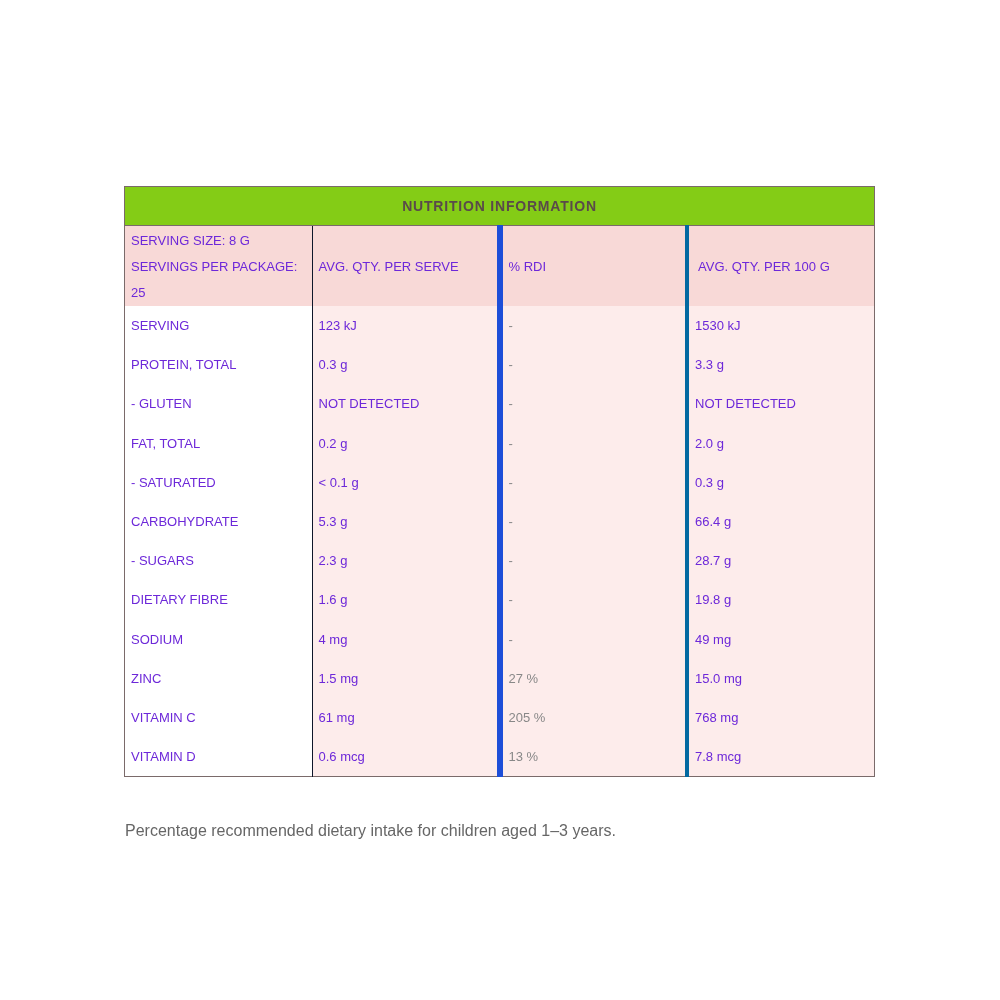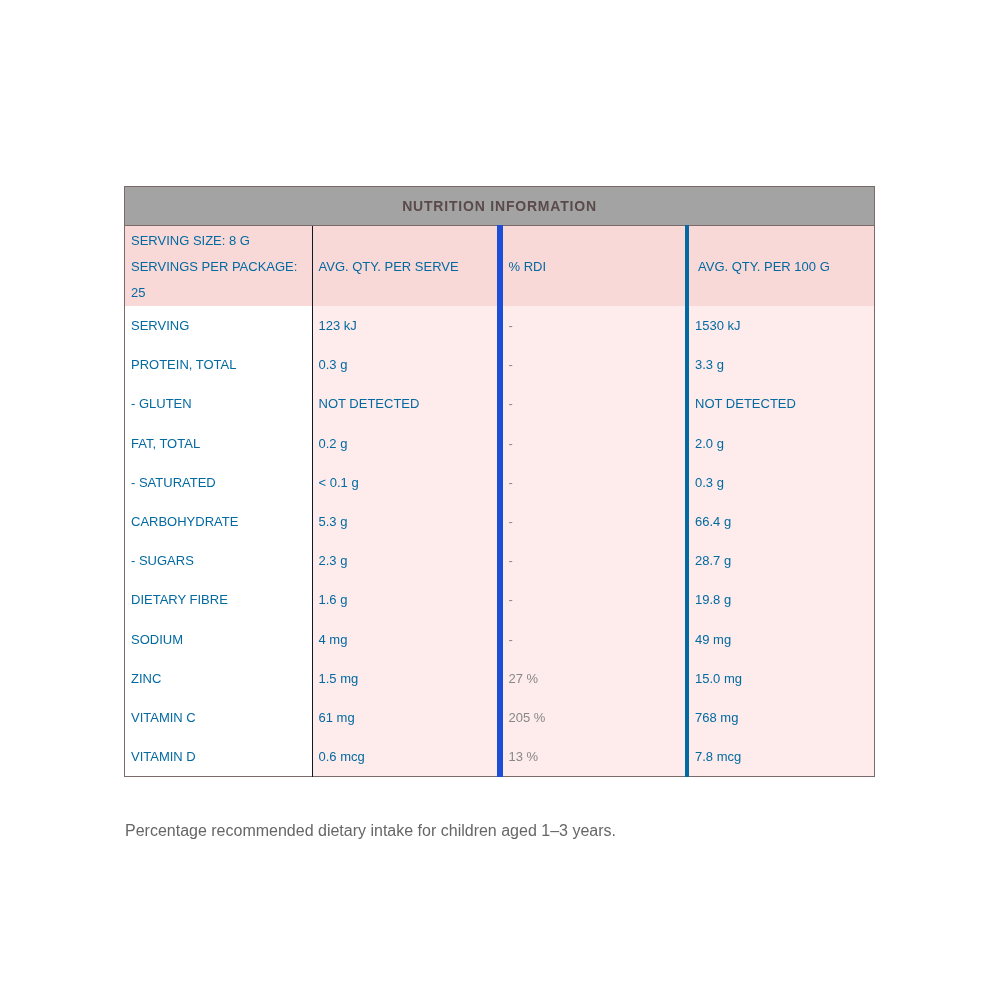--- a/index.html
+++ b/index.html
@@ -1,20 +1,20 @@
 <!DOCTYPE html>
 <html><head>
 <meta charset="utf-8">
 <style>
   html, body { margin: 0; padding: 0; background: #ffffff; }
   body { width: 1000px; height: 1000px; position: relative; font-family: "Liberation Sans", sans-serif; color: #555; }
   .wrap { position: absolute; left: 124px; top: 186px; width: 751px; }
   table { border-collapse: collapse; width: 751px; border: 1px solid #7a6a6a; table-layout: fixed; }
-  td, th { font-size: 13px; color: #0369a1; text-align: left; vertical-align: middle; padding: 0 6px; font-weight: normal; }
-  .title-row th { background: #a3a3a3; height: 38px; text-align: center; font-size: 14px; font-weight: bold; color: #5a4a4a; letter-spacing: 0.8px; border-bottom: 1px solid #7a6a6a; margin-top: 40px; }
+  td, th { font-size: 13px; color: #6d28d9; text-align: left; vertical-align: middle; padding: 0 6px; font-weight: normal; }
+  .title-row th { background: #84cc16; height: 38px; text-align: center; font-size: 14px; font-weight: bold; color: #5a4a4a; letter-spacing: 0.8px; border-bottom: 1px solid #7a6a6a; margin-top: 40px; }
   .head-row td { background: #f8d9d7; height: 61px; }
   .head-row td.c1 { line-height: 26px; padding-top: 2px; }
   .head-row td.c2 { padding-left: 6px; }
   .head-row td.c4 { padding-left: 9px; }
   td.c1 { width: 274px; }
   td.c2 { width: 159px; border-left: 1px solid #0f172a; margin-left: 21px; }
   td.c3 { width: 107px; border-left: 6px solid #1d4ed8; }
   td.c4 { border-left: 4px solid #0369a1; }
   .body-row td { height: 39.2px; }
   .body-row td.c1 { background: #ffffff; }

